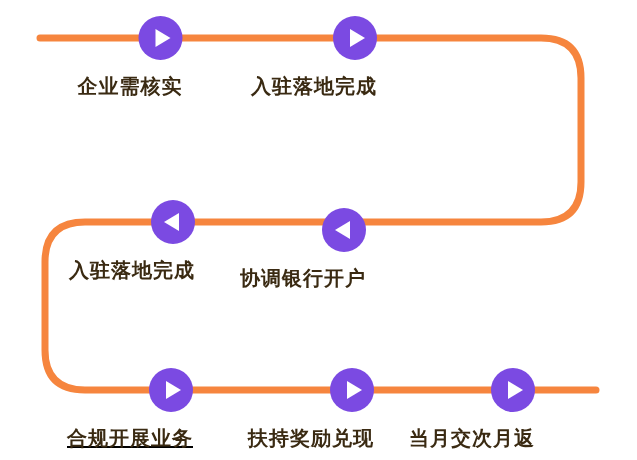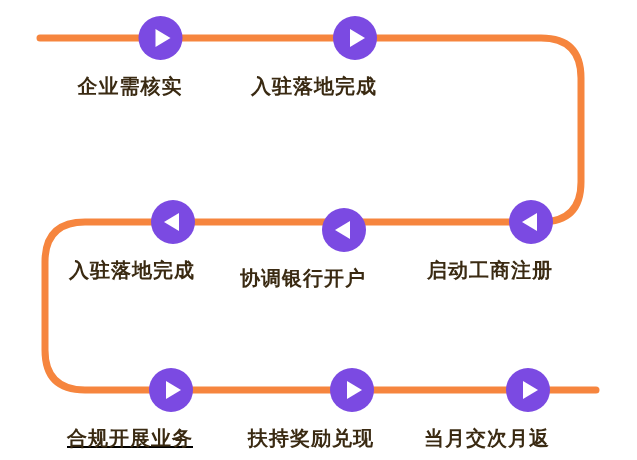--- a/index.html
+++ b/index.html
@@ -100,41 +100,35 @@
     <div class="label">入驻落地完成</div>
   </div>
 
   <div class="node" style="left:303px; top:208px;">
     <div class="circle">
       <span class="tri tri-left"></span>
     </div>
     <div class="label">协调银行开户</div>
   </div>
 
-  <div class="node" style="left:490px; top:200px;">
-    <div class="circle">
-      <span class="tri tri-left"></span>
-    </div>
-    <div class="label">启动工商注册</div>
-  </div>
 
   <div class="node" style="left:130px; top:368px;text-decoration:underline;">
     <div class="circle">
       <span class="tri tri-right"></span>
     </div>
     <div class="label">合规开展业务</div>
   </div>
 
   <div class="node" style="left:311px; top:368px;">
     <div class="circle">
       <span class="tri tri-right"></span>
     </div>
     <div class="label">扶持奖励兑现</div>
   </div>
 
-  <div class="node" style="left:487px; top:368px;">
+  <div class="node" style="left:472px; top:368px;">
     <div class="circle">
       <span class="tri tri-right"></span>
     </div>
     <div class="label">当月交次月返</div>
   </div>
 
 </div>
 
 </body></html>

